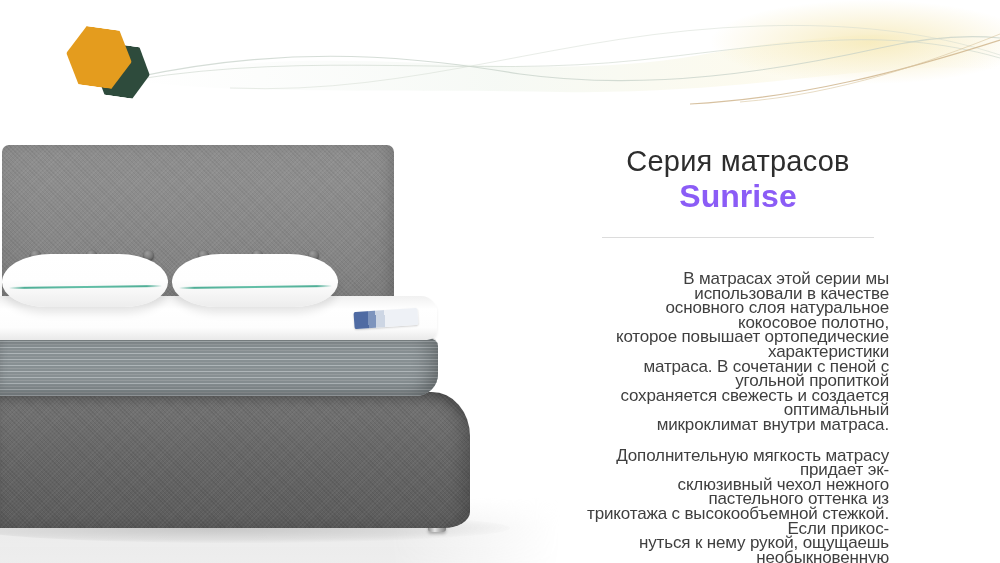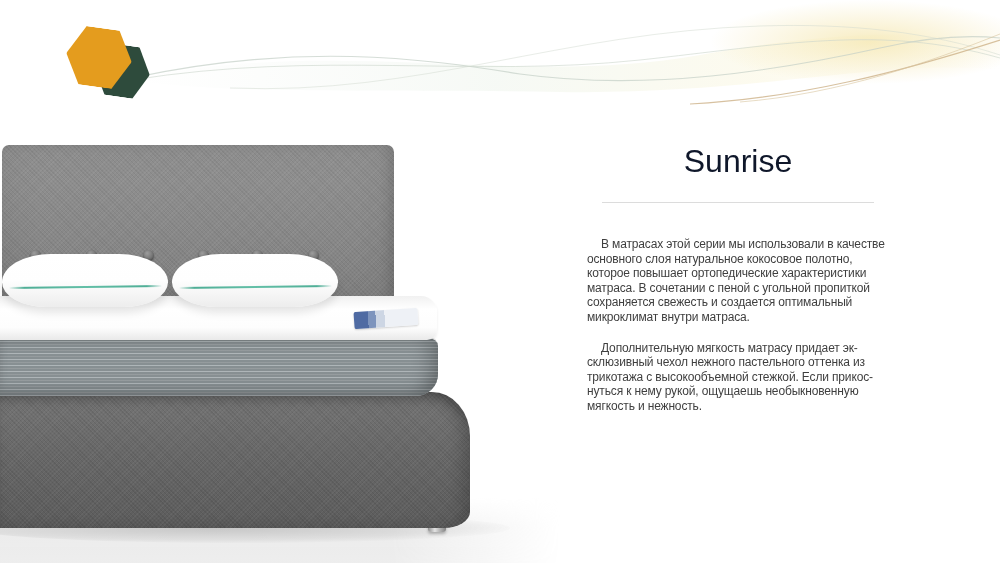--- a/index.html
+++ b/index.html
@@ -61,24 +61,24 @@
   .pillow.left{left:2px;}
   .pillow.right{left:172px;}
   .piping{position:absolute;left:4%;top:60%;width:92%;height:2px;border-radius:2px;
          background:linear-gradient(90deg,transparent 0%,#4fae96 10%,#63bfa7 50%,#4fae96 90%,transparent 100%);
          transform:rotate(-.8deg);}
 
   
   .info{position:absolute;left:587px;top:144px;width:302px;color:#3f3f3f;}
   .title{margin:0;text-align:center;font-weight:400;}
   .title .top{display:block;font-size:29px;line-height:35px;color:#2d2d2d;letter-spacing:.2px;}
-  .title .brand{display:block;font-size:32px;line-height:34px;font-weight:400;color:#0f172a;}
+  .title .brand{display:block;font-size:32px;line-height:34px;font-weight:700;color:#8b5cf6;}
   .divider{height:1px;background:#dcdcdc;border:none;margin:24px 15px 34px 15px;}
-  .para{margin:16px 0 9px 0;font-size:12px;line-height:14.6px;letter-spacing:-.15px;
-        white-space:pre-line;text-indent:14px;text-align:left;}
+  .para{margin:16px 0 9px 0;font-size:17px;line-height:14.6px;letter-spacing:-.15px;
+        white-space:pre-line;text-indent:14px;text-align:right;}
 </style>
 </head>
 <body>
 
 <div class="page">
 
   <svg class="wave" viewBox="0 0 1000 115" aria-hidden="true">
     <defs>
       <linearGradient id="gA" x1="0" y1="0" x2="1" y2="0">
         <stop offset="0" stop-color="#eef3ee" stop-opacity="0"></stop>
@@ -124,20 +124,21 @@
     <div class="pillow left">
       <div class="piping"></div>
     </div>
     <div class="pillow right">
       <div class="piping"></div>
     </div>
   </figure>
 
   <section class="info">
     <h1 class="title">
+      <span class="top">Серия матрасов</span>
       <span class="brand">Sunrise</span>
     </h1>
     <hr class="divider">
     <p class="para">В матрасах этой серии мы использовали в качестве
 основного слоя натуральное кокосовое полотно,
 которое повышает ортопедические характеристики
 матраса. В сочетании с пеной с угольной пропиткой
 сохраняется свежесть и создается оптимальный
 микроклимат внутри матраса.</p>
     <p class="para">Дополнительную мягкость матрасу придает эк-

